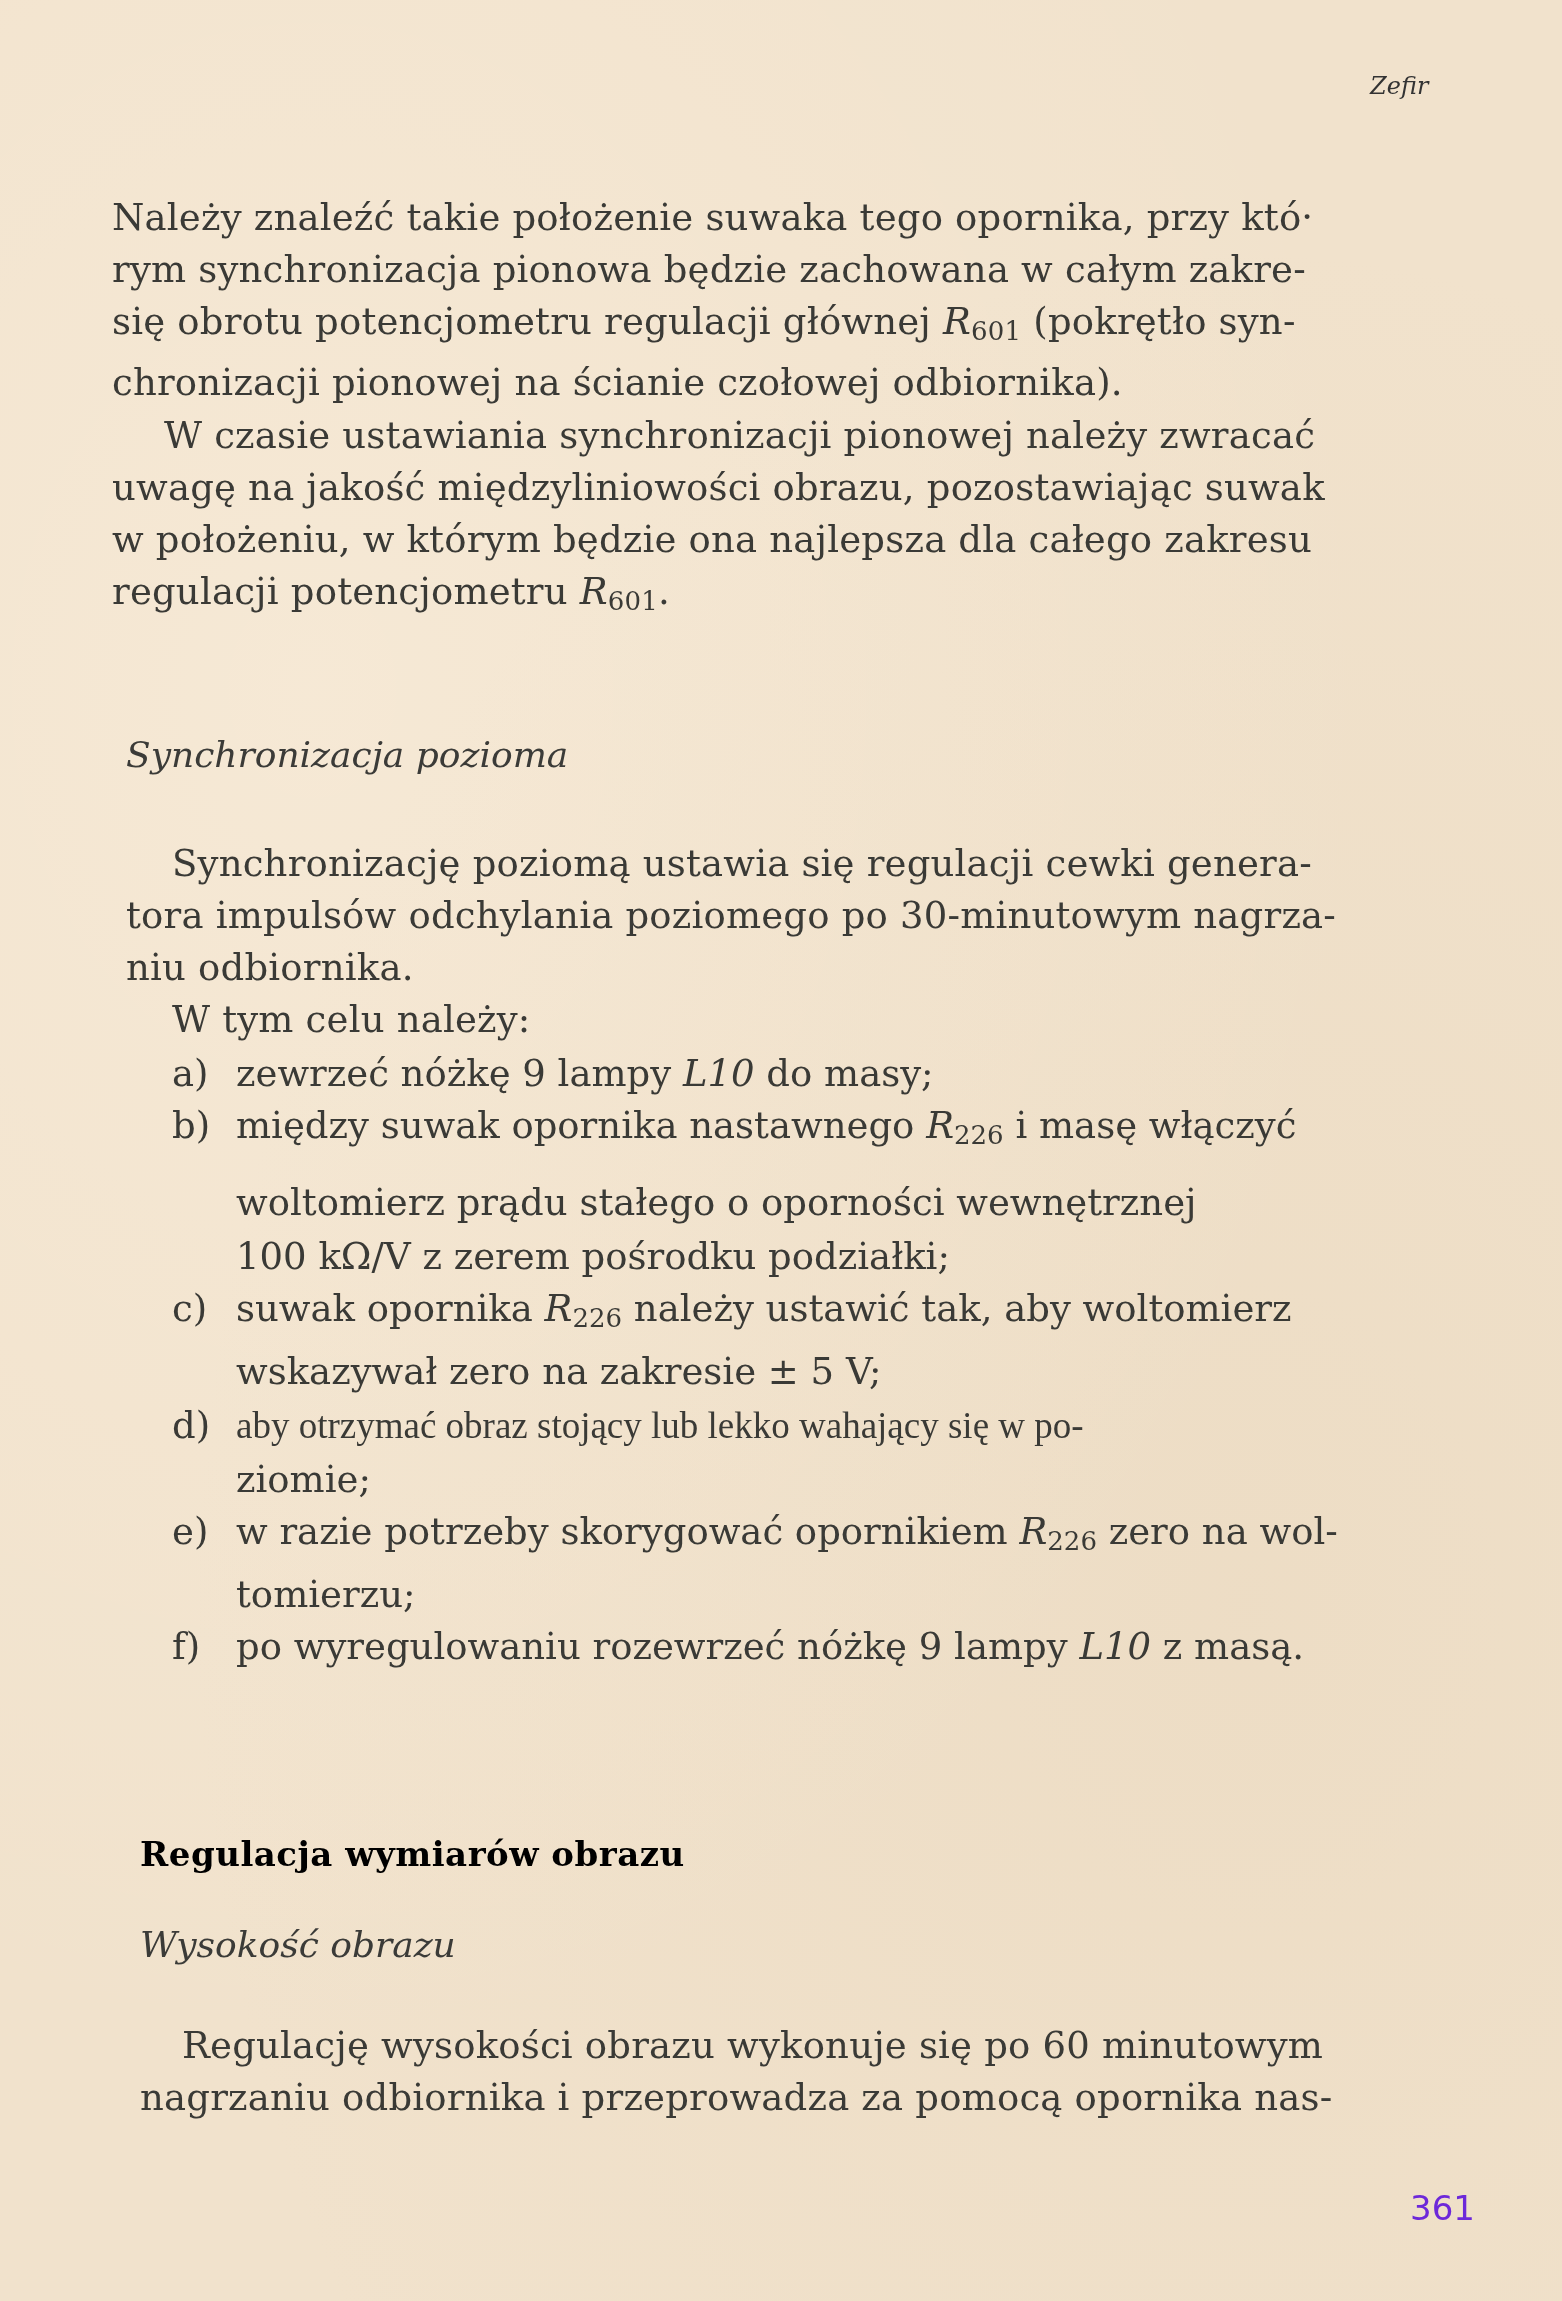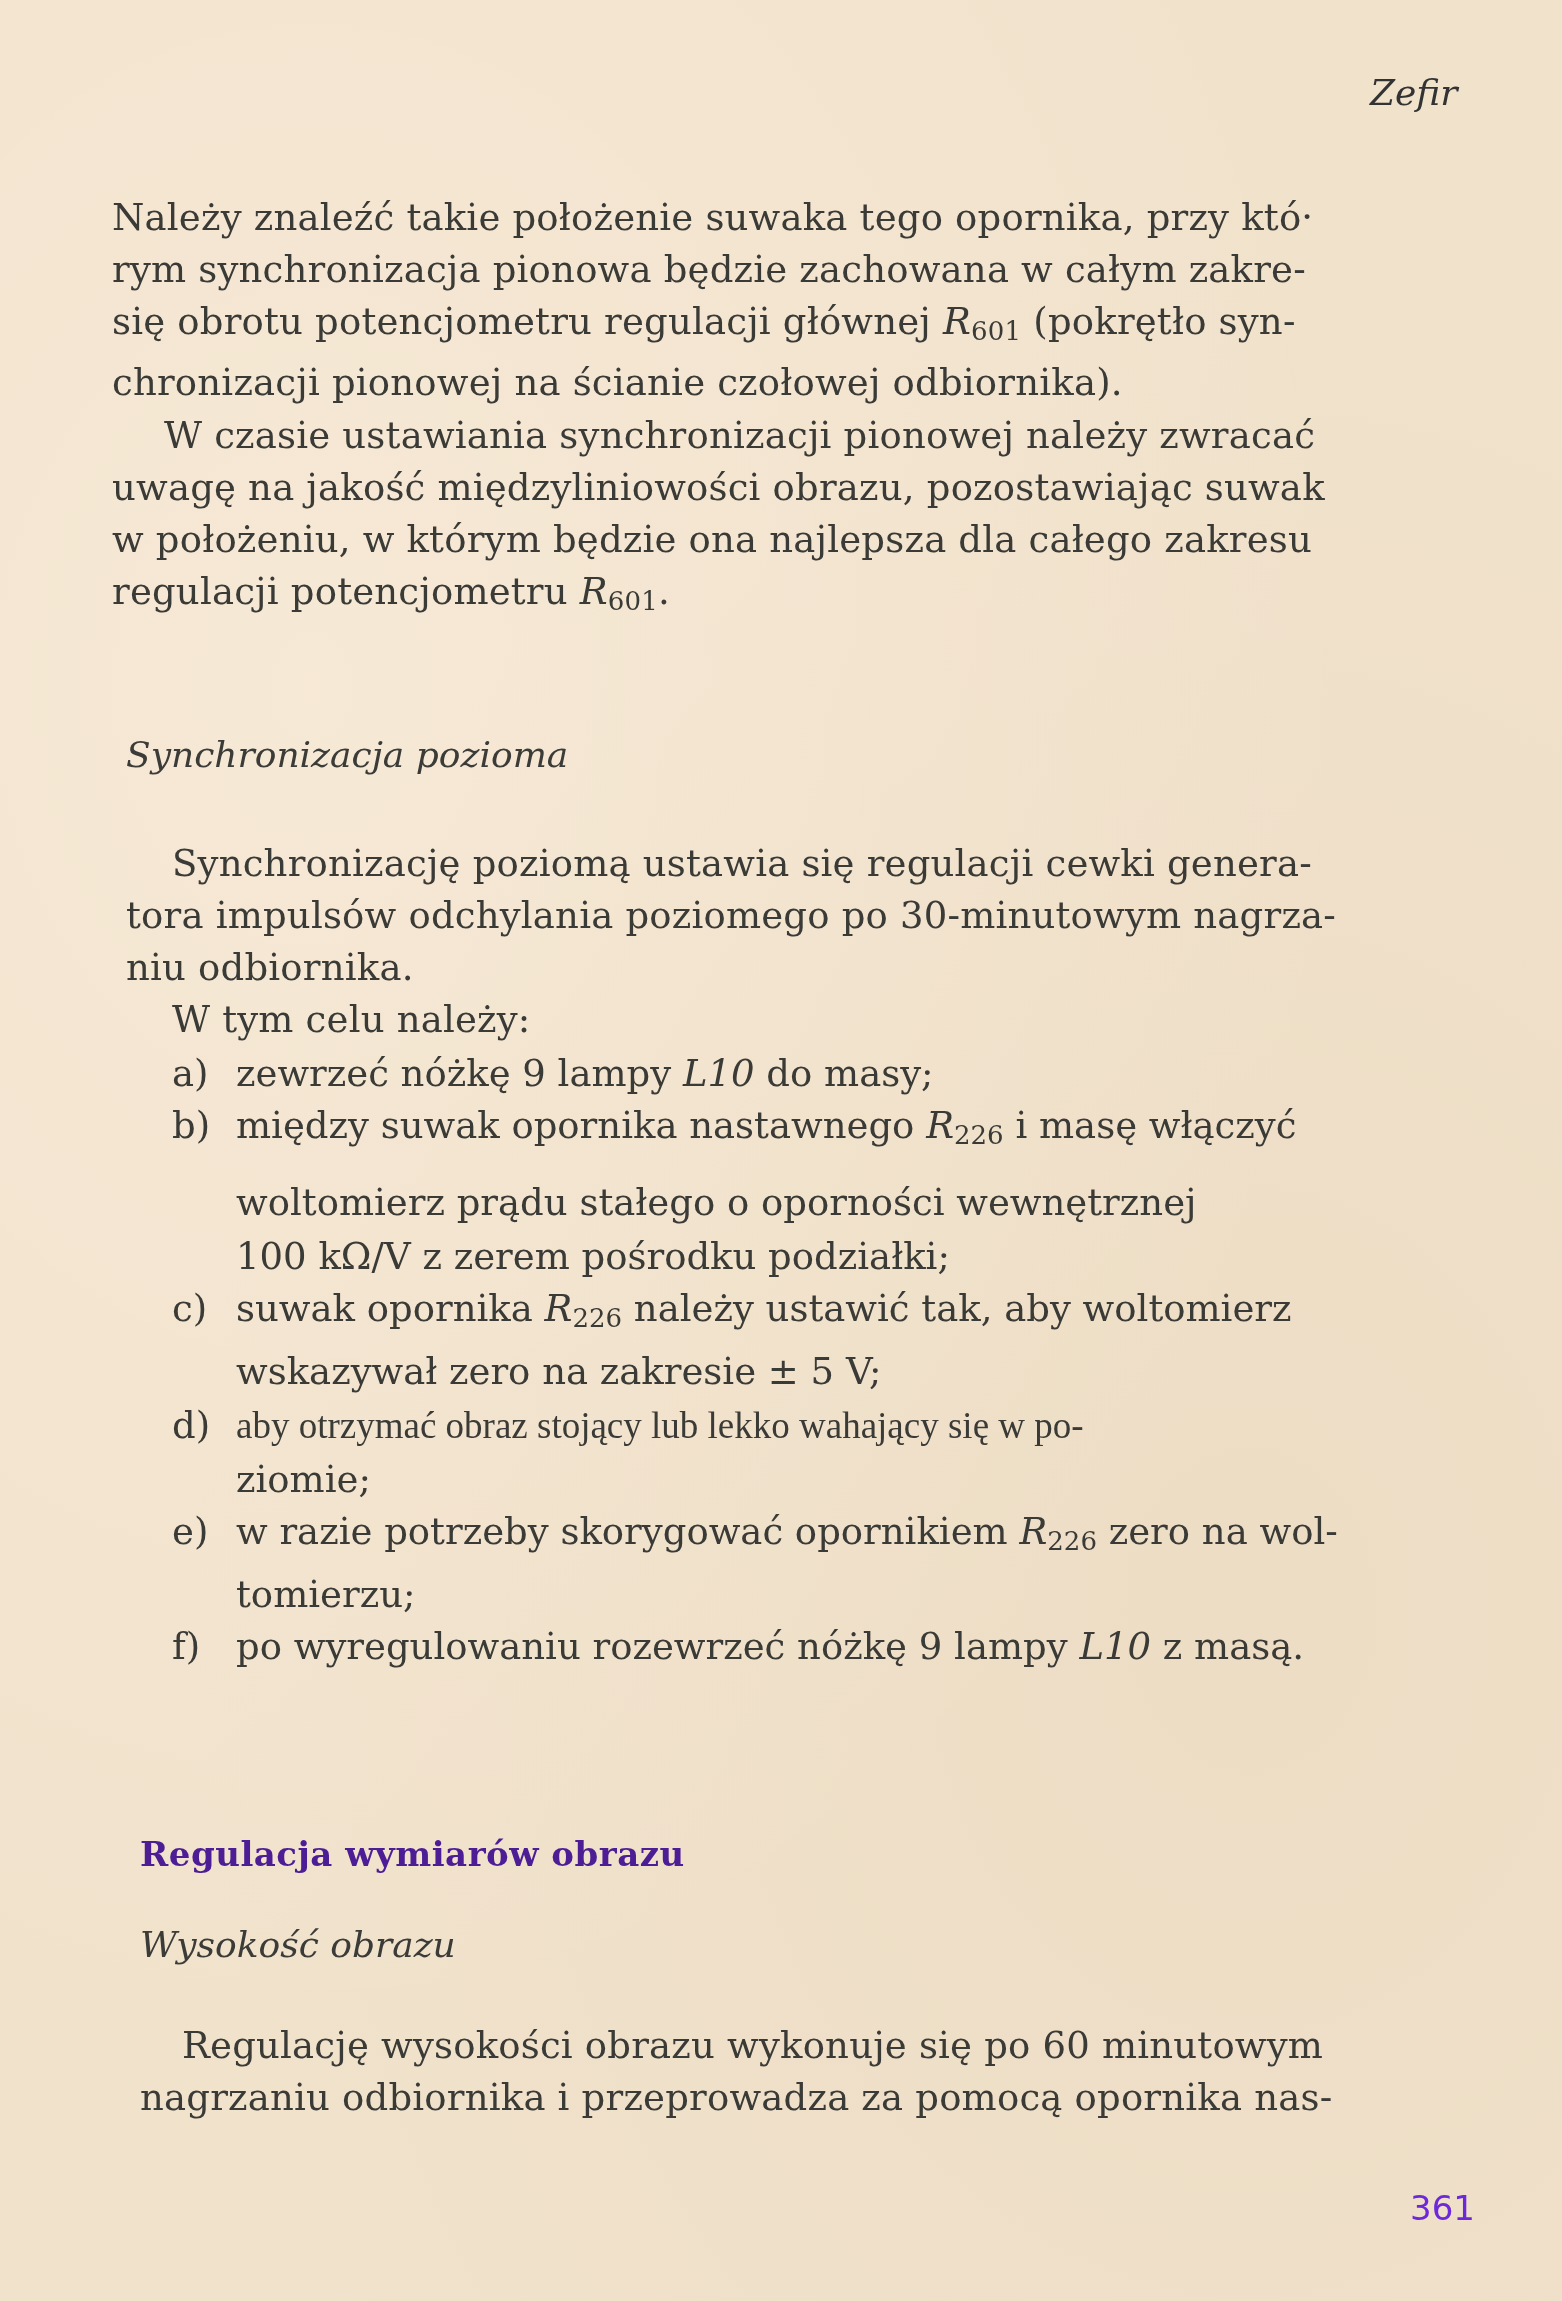--- a/index.html
+++ b/index.html
@@ -23,21 +23,21 @@
       left: 0; top: 0;
       width: 1562px;
       height: 2301px;
     }
     .running-head {
       position: absolute;
       top: 72px;
       left: 1370px;
       font-family: "DejaVu Serif", serif;
       font-style: italic;
-      font-size: 36px;
+      font-size: 24px;
       color: #333;
     }
     .para {
       position: absolute;
       font-size: 37px;
       line-height: 52px;
       letter-spacing: 0.2px;
       transform-origin: left top;
     }
     .line { display: block; white-space: nowrap; }
@@ -52,21 +52,21 @@
       position: absolute;
       font-style: italic;
       font-size: 36px;
       color: #3b3b38;
     }
     .heading-red {
       position: absolute;
       font-family: "DejaVu Serif", serif;
       font-weight: bold;
       font-size: 34px;
-      color: #4c1d95;
+      color: #000000;
       letter-spacing: 0.5px;
     }
     .list {
       position: absolute;
       left: 172px;
       width: 1300px;
       font-size: 37px;
       line-height: 52px;
     }
     .item { position: relative; }

